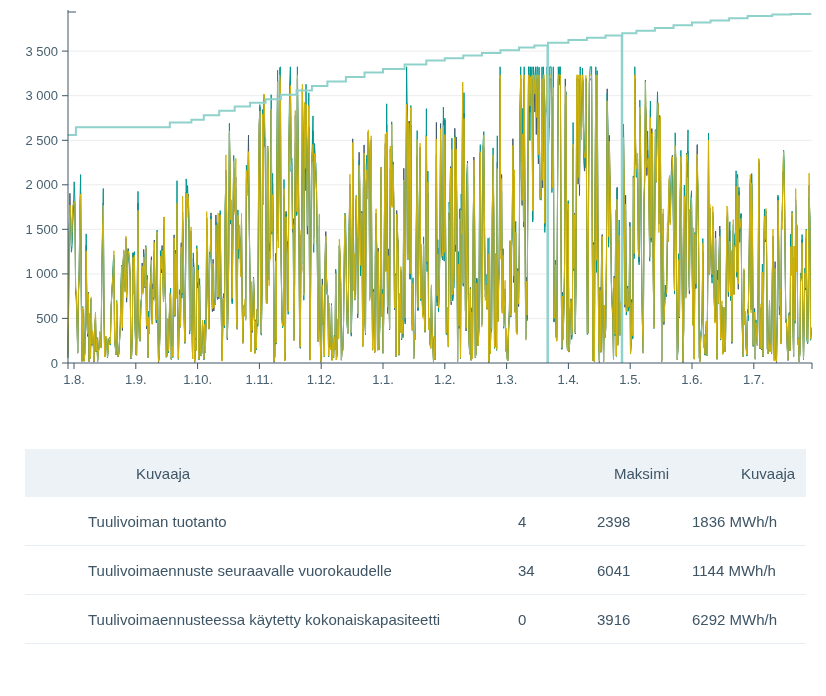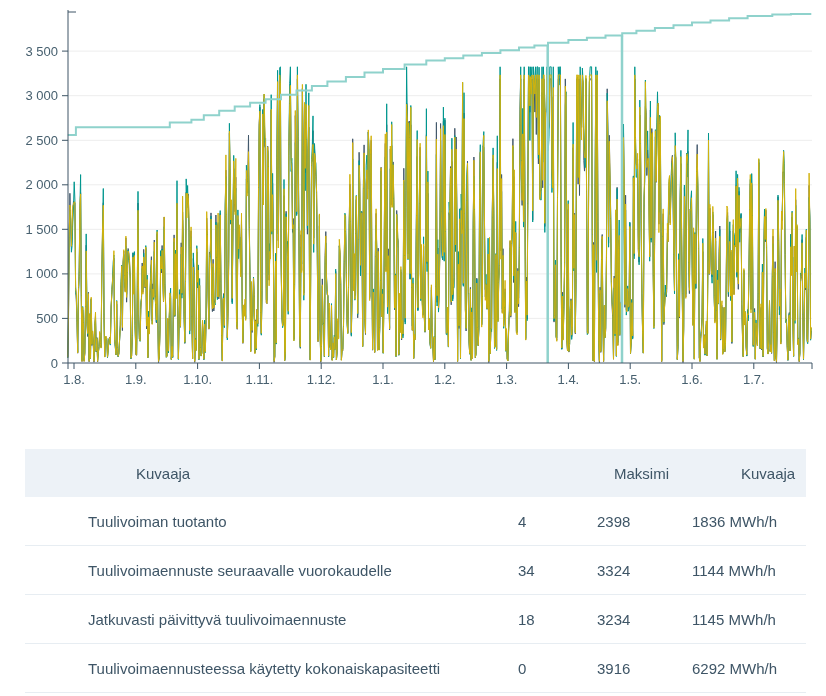--- a/index.html
+++ b/index.html
@@ -93,31 +93,24 @@
       <span class="cell">Tuulivoiman tuotanto</span>
       <span class="cell">4</span>
       <span class="cell">2398</span>
       <span class="cell">1836 MWh/h</span>
     </div>
 
     <div class="t-row">
       <span class="cell"><span class="dot" style="background: rgb(0, 150, 142);"></span></span>
       <span class="cell">Tuulivoimaennuste seuraavalle vuorokaudelle</span>
       <span class="cell">34</span>
-      <span class="cell">3324</span>
+      <span class="cell">6041</span>
       <span class="cell">1144 MWh/h</span>
     </div>
 
-    <div class="t-row">
-      <span class="cell"><span class="dot" style="background: rgb(211, 179, 13);"></span></span>
-      <span class="cell">Jatkuvasti päivittyvä tuulivoimaennuste</span>
-      <span class="cell">18</span>
-      <span class="cell">3234</span>
-      <span class="cell">1145 MWh/h</span>
-    </div>
 
     <div class="t-row">
       <span class="cell"><span class="dot" style="background: rgb(143, 210, 204);"></span></span>
       <span class="cell">Tuulivoimaennusteessa käytetty kokonaiskapasiteetti</span>
       <span class="cell">0</span>
       <span class="cell">3916</span>
       <span class="cell">6292 MWh/h</span>
     </div>
   </div>
 </div>

